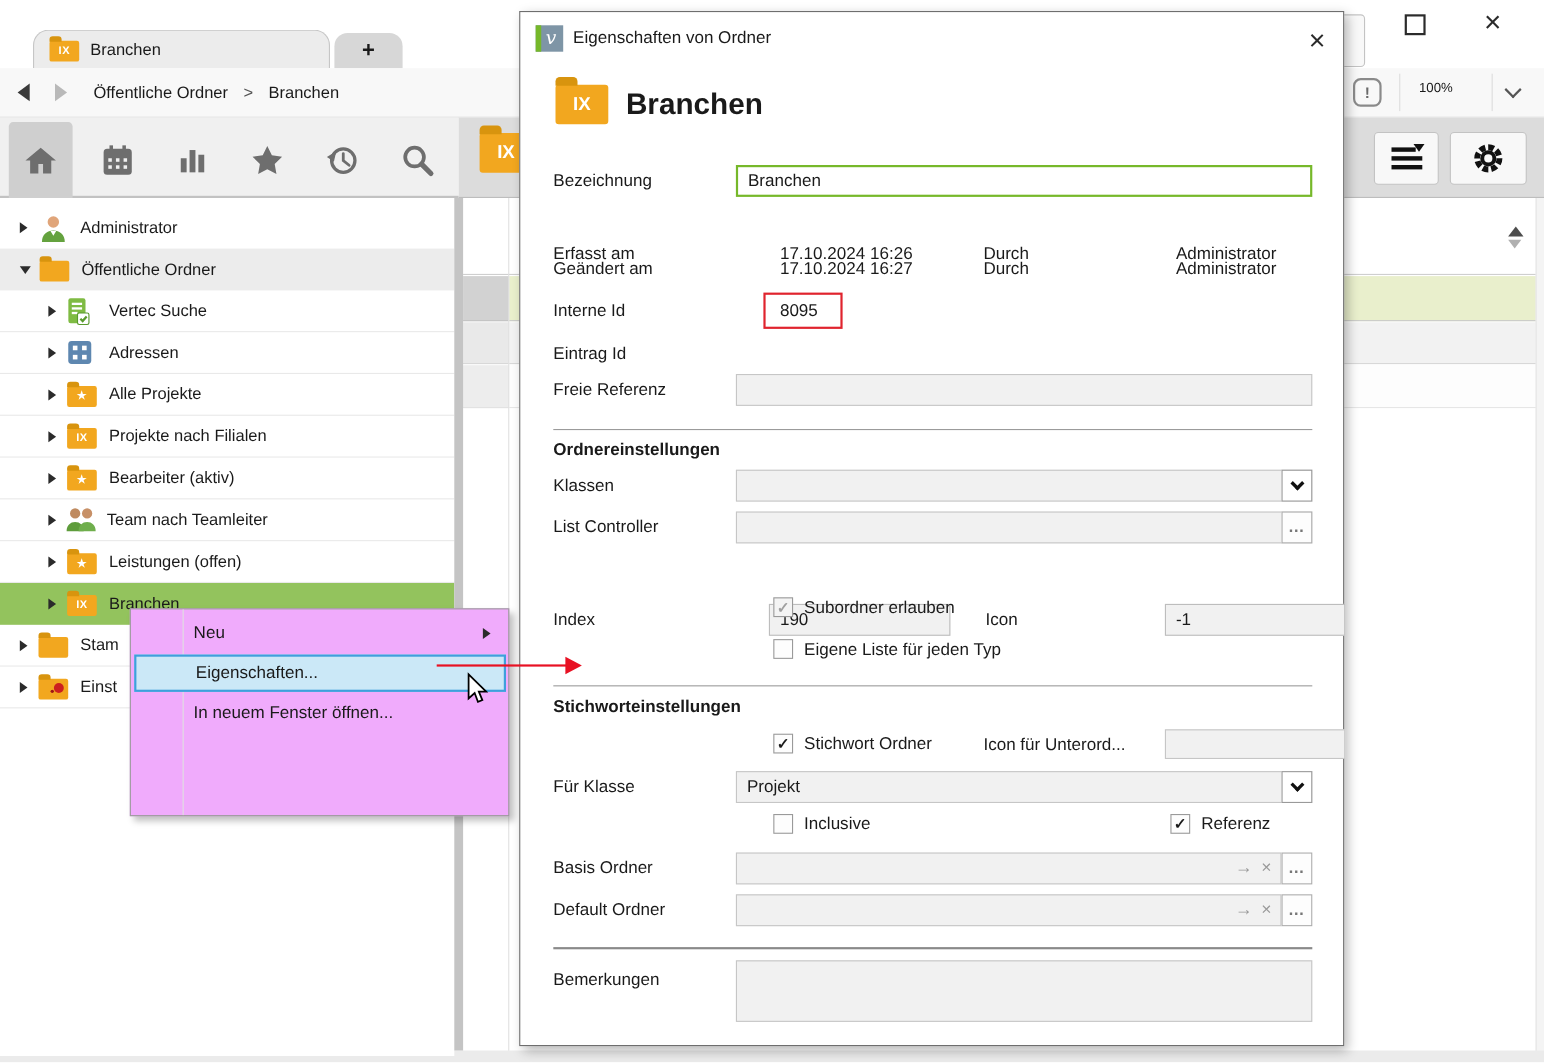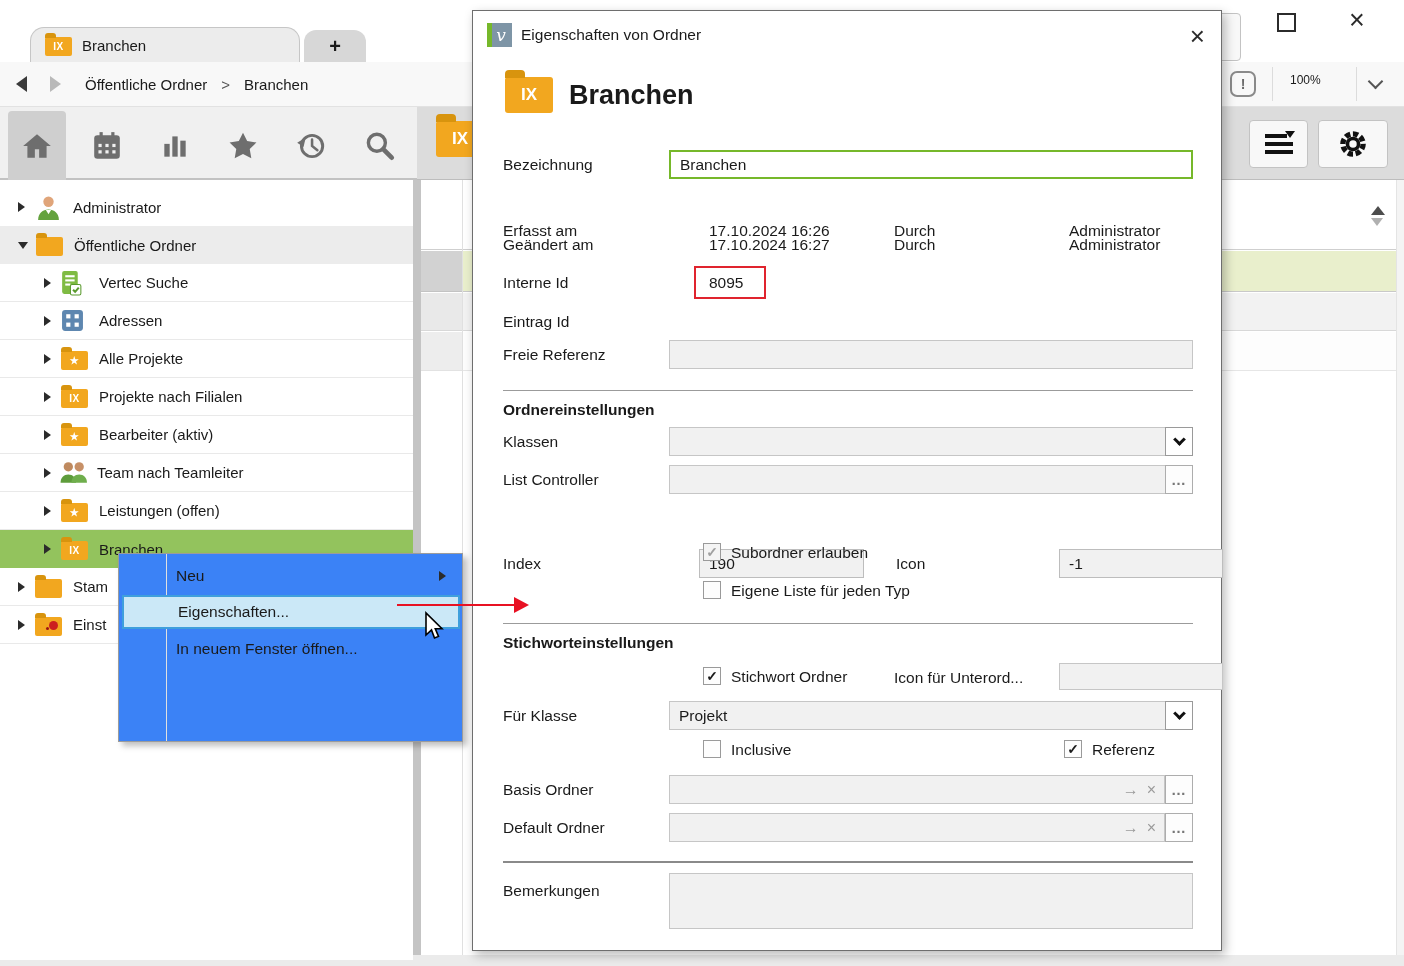--- a/index.html
+++ b/index.html
@@ -55,21 +55,21 @@
   .row-green { background:#93c35d; }
   .splitter { left:413px; top:180px; width:8px; height:775px; background:#c4c4c4; }
 
   .folder { position:relative; width:27px; height:19px; background:#f2a71f; border-radius:2px; margin-top:3px; }
   .folder::before { content:""; position:absolute; top:-4px; left:0; width:11px; height:5px; background:#d8940e; border-radius:3px 3px 0 0; }
   .folder .ftxt { position:absolute; inset:0; display:flex; align-items:center; justify-content:center;
     color:#fff; font-weight:bold; font-size:10px; letter-spacing:0.5px; }
   .folder .reddot { position:absolute; right:4px; top:4px; width:9px; height:9px; background:#cc1f1f; border-radius:50%; box-shadow:-6px 3px 0 -3px #9e1414; }
 
   
-  .cmenu { left:118px; top:553px; width:345px; height:189px; background:#3b82f6;
+  .cmenu { left:118px; top:553px; width:345px; height:189px; background:#f0abfc;
     border:1px solid #9b9b9b; box-shadow:4px 4px 6px rgba(0,0,0,0.25); z-index:6; }
   .cmenu .gutter { position:absolute; left:47px; top:0; bottom:0; width:1px; background:#e0e0e0; }
   .mitem { position:absolute; left:3px; width:338px; height:34px; display:flex; align-items:center;
     padding-left:54px; font-size:15.5px; }
   .mitem.sel { background:#cbe8f7; border:2px solid #3f9fdc; }
   .msub { position:absolute; right:14px; }
 
   
   .dialog { left:472px; top:10px; width:750px; height:941px; background:#fff;
     border:1px solid #6e6e6e; box-shadow:3px 4px 10px rgba(0,0,0,0.28); z-index:10; }

